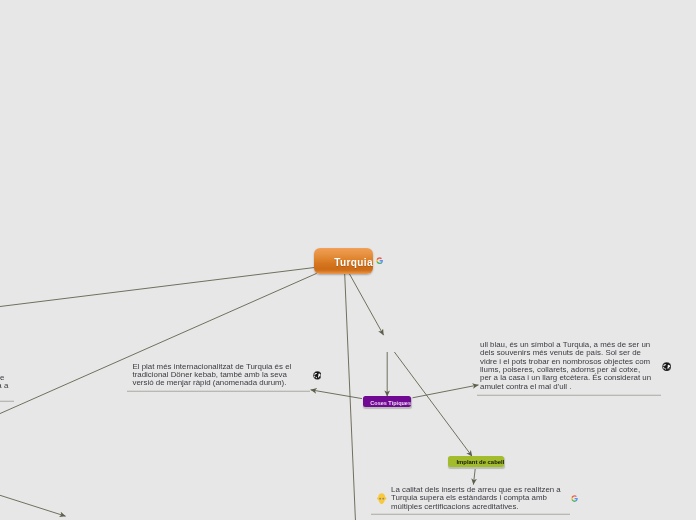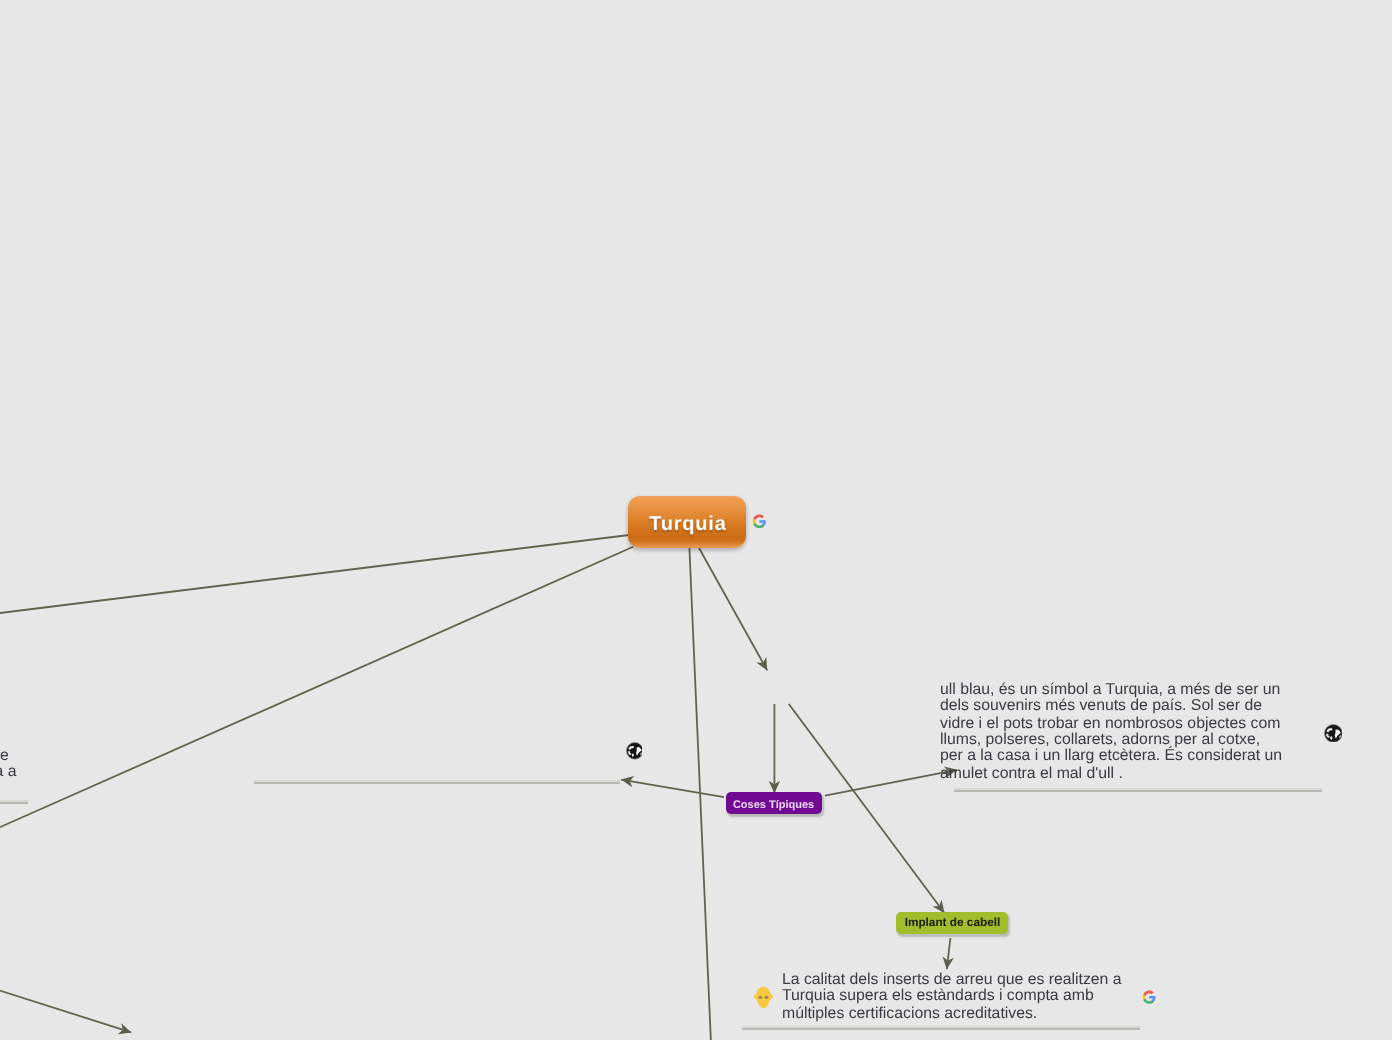--- a/index.html
+++ b/index.html
@@ -2,21 +2,21 @@
 <html><head>
 <meta charset="utf-8">
 <style>
   html,body{margin:0;padding:0;}
   body{width:696px;height:520px;overflow:hidden;background:#e7e7e7;
        font-family:"Liberation Sans",sans-serif;position:relative;}
   #canvas{position:absolute;left:0;top:0;width:696px;height:520px;overflow:hidden;}
   svg.edges{position:absolute;left:0;top:0;width:696px;height:520px;}
 
   .node{position:absolute;box-sizing:border-box;
-        display:flex;align-items:center;justify-content:center;white-space:nowrap;
+        display:flex;align-items:center;justify-content:flex-end;white-space:nowrap;
         font-weight:bold;line-height:1;}
   .node-turquia{left:314px;top:248px;width:59px;height:26px;font-size:10px;
         color:#ffffff;border-radius:6px;letter-spacing:0.4px;padding-left:0.9px;padding-top:3px;
         background:linear-gradient(180deg,#f0a261 0%,#ef9a4c 6%,#e89447 20%,#e0862f 40%,#d5761f 60%,#cd6c17 80%,#d1701a 86%,#dc8232 92%,#ec9a52 100%);
         box-shadow:0 1px 2px rgba(0,0,0,.28);
         text-shadow:0 1px 1px rgba(120,60,10,.45);}
   .node-coses{left:362.6px;top:395.7px;width:48.4px;height:11.5px;font-size:5.5px;
         color:#efd9f7;background:#700a93;border-radius:2.5px;padding-top:4px;
         box-shadow:0.8px 1.4px 0.9px rgba(120,133,112,.42);}
   .node-implant{left:448.2px;top:455.7px;width:56.1px;height:11.5px;font-size:5.9px;
@@ -65,32 +65,35 @@
   <span>Implant de cabell</span>
 </div>
 
 <svg class="icon" style="left:375.6px;top:256.9px;" width="7.4" height="7.4" viewBox="0 0 48 48">
   <path fill="#5893F5" d="M45.12 24.5c0-1.56-.14-3.06-.4-4.5H24v8.51h11.84c-.51 2.75-2.06 5.08-4.39 6.64v5.52h7.11c4.16-3.83 6.56-9.47 6.56-16.17z"></path>
   <path fill="#4CB267" d="M24 46c5.94 0 10.92-1.97 14.56-5.33l-7.11-5.52c-1.97 1.32-4.49 2.1-7.45 2.1-5.73 0-10.58-3.87-12.31-9.07H4.34v5.7C7.96 41.07 15.4 46 24 46z"></path>
   <path fill="#FBC423" d="M11.69 28.18C11.25 26.86 11 25.45 11 24s.25-2.86.69-4.18v-5.7H4.34C2.85 17.09 2 20.45 2 24s.85 6.91 2.34 9.88l7.35-5.7z"></path>
   <path fill="#EC594D" d="M24 10.75c3.23 0 6.13 1.11 8.41 3.29l6.31-6.31C34.91 4.18 29.93 2 24 2 15.4 2 7.96 6.93 4.34 14.12l7.35 5.7c1.73-5.2 6.58-9.07 12.31-9.07z"></path>
 </svg>
 
+<div class="txtblk" style="left:132.5px;top:362.5px;width:160px;">
+  <span>El plat més internacionalitzat de Turquia és el tradicional Döner kebab, també amb la seva versió de menjar ràpid (anomenada durum).</span>
+</div>
 <div class="ul" style="left:127px;top:390px;width:183px;"></div>
 <svg class="icon globe" style="left:312.6px;top:371px;" width="8.8" height="8.8" viewBox="0 0 32 32">
   <circle cx="16" cy="16" r="15.2" fill="#161616"></circle>
   <path d="M6.2 9.0 C8.0 7.8 10.8 7.2 13.6 7.4 L14.6 10.4 L9.0 11.6 L7.8 14.2 L4.2 13.4 Z" fill="#f4f4f4"></path>
   <path d="M4.0 16.2 L7.6 17.0 L7.2 19.6 L9.6 21.0 L8.8 24.0 L5.4 22.6 L3.6 19.2 Z" fill="#e0e0e0"></path>
   <path d="M10.8 21.8 L13.4 21.0 L14.6 24.2 L12.6 27.4 L10.8 25.0 Z" fill="#ededed"></path>
   <path d="M19.4 9.8 L23.4 9.2 L26.6 11.6 L28.6 15.4 L25.2 17.8 L22.4 20.6 L20.4 25.2 L18.2 20.6 L19.6 14.8 Z" fill="#f6f6f6"></path>
   <path d="M26.6 20.2 L28.8 18.6 L28.4 22.2 L25.8 25.2 Z" fill="#dcdcdc"></path>
   <circle cx="16" cy="16" r="15.2" fill="none" stroke="#8d8d8d" stroke-width="1.4"></circle>
 </svg>
 
-<div class="txtblk" style="left:470px;top:341px;width:172px;">
+<div class="txtblk" style="left:480px;top:341px;width:172px;">
   <span>ull blau, és un símbol a Turquia, a més de ser un dels souvenirs més venuts de país. Sol ser de vidre i el pots trobar en nombrosos objectes com llums, polseres, collarets, adorns per al cotxe, per a la casa i un llarg etcètera. És considerat un amulet contra el mal d'ull .</span>
 </div>
 <div class="ul" style="left:477px;top:394px;width:184px;"></div>
 <svg class="icon globe" style="left:662px;top:361.6px;" width="9.4" height="9.4" viewBox="0 0 32 32">
   <circle cx="16" cy="16" r="15.2" fill="#161616"></circle>
   <path d="M6.2 9.0 C8.0 7.8 10.8 7.2 13.6 7.4 L14.6 10.4 L9.0 11.6 L7.8 14.2 L4.2 13.4 Z" fill="#f4f4f4"></path>
   <path d="M4.0 16.2 L7.6 17.0 L7.2 19.6 L9.6 21.0 L8.8 24.0 L5.4 22.6 L3.6 19.2 Z" fill="#e0e0e0"></path>
   <path d="M10.8 21.8 L13.4 21.0 L14.6 24.2 L12.6 27.4 L10.8 25.0 Z" fill="#ededed"></path>
   <path d="M19.4 9.8 L23.4 9.2 L26.6 11.6 L28.6 15.4 L25.2 17.8 L22.4 20.6 L20.4 25.2 L18.2 20.6 L19.6 14.8 Z" fill="#f6f6f6"></path>
   <path d="M26.6 20.2 L28.8 18.6 L28.4 22.2 L25.8 25.2 Z" fill="#dcdcdc"></path>

